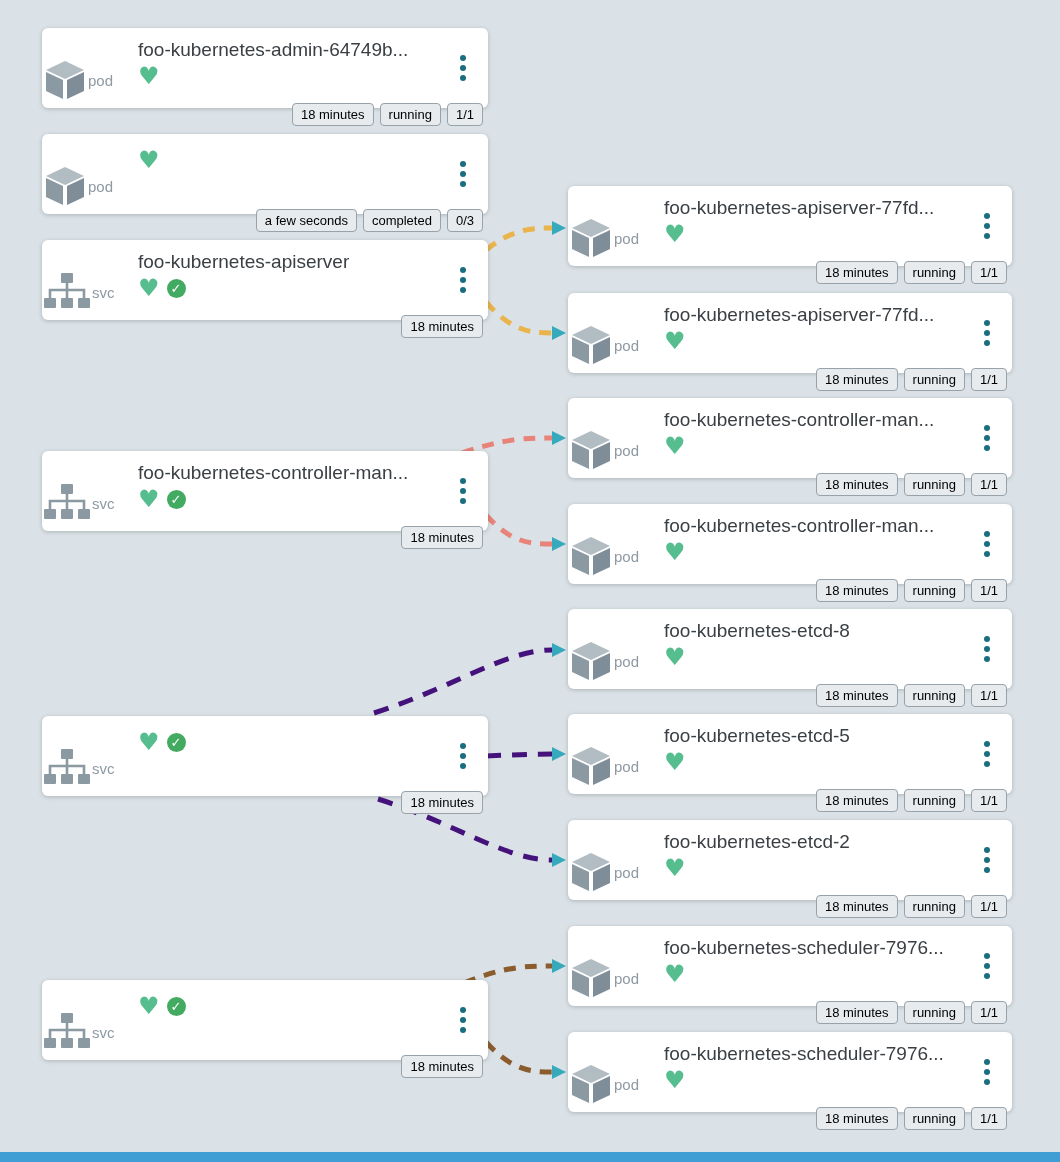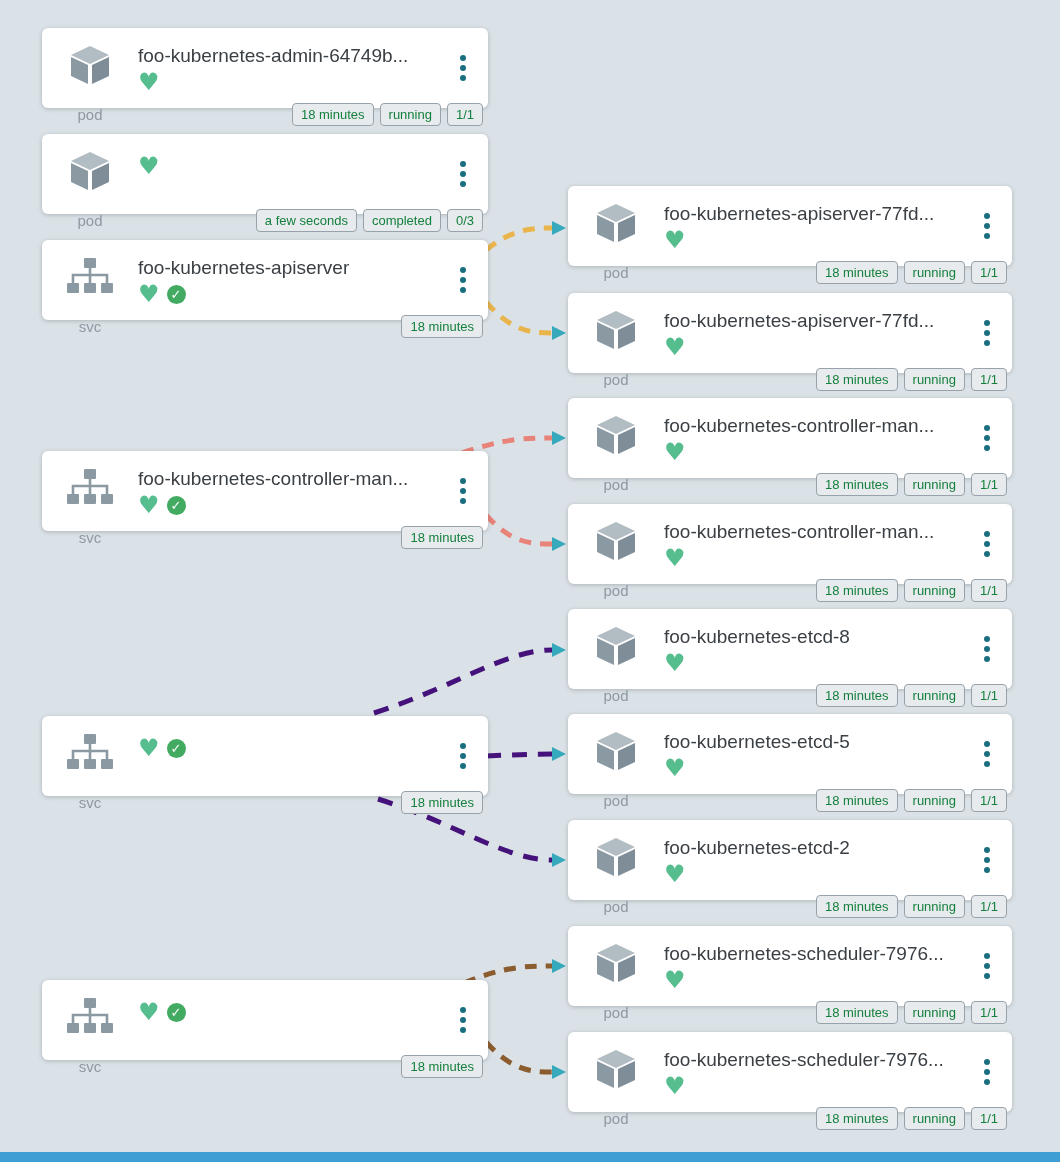--- a/index.html
+++ b/index.html
@@ -1,36 +1,36 @@
 <!DOCTYPE html>
 <html><head>
 <meta charset="utf-8">
 <style>
   html,body{margin:0;padding:0;background:#dbe2e7;font-family:"Liberation Sans",sans-serif;}
   #canvas{position:relative;width:1060px;height:1162px;background:#dbe2e7;overflow:hidden;}
   #edge-layer{position:absolute;left:0;top:0;width:1060px;height:1162px;z-index:0;}
   #nodes{position:absolute;left:0;top:0;width:100%;height:100%;z-index:1;}
   .node{position:absolute;height:80px;background:#ffffff;border-radius:6px;
         box-shadow:0 1px 4px rgba(50,60,70,.28);display:flex;}
-  .icon-col{width:96px;display:flex;flex-direction:column;align-items:center;padding-top:16px;flex:none;gap:19px;}
+  .icon-col{width:96px;display:flex;flex-direction:row;align-items:center;padding-top:24px;flex:none;}
   .kind-icon svg{display:block;}
   .kind-label{margin-top:1px;font-size:15px;color:#8e99a2;line-height:17px;}
-  .body{flex:1;padding-top:17px;min-width:0;}
+  .body{flex:1;padding-top:11px;min-width:0;}
   .title{font-size:19px;color:#3a3f44;white-space:nowrap;overflow:hidden;}
   .health{margin-top:3px;display:flex;align-items:center;gap:7px;height:24px;}
   .heart{color:#56bd8f;font-size:24px;line-height:20px;font-family:"DejaVu Sans",sans-serif;}
   .check{width:19px;height:19px;border-radius:50%;background:#43aa62;color:#fff;font-size:13px;
          font-weight:bold;display:flex;align-items:center;justify-content:center;
          font-family:"DejaVu Sans",sans-serif;}
   .kebab{width:26px;padding-top:27px;display:flex;flex-direction:column;align-items:center;gap:4px;
          margin-right:12px;cursor:pointer;flex:none;}
   .kebab i{width:6px;height:6px;border-radius:50%;background:#1a6e80;display:block;}
   .badges{position:absolute;right:5px;top:75px;display:flex;gap:6px;}
   .badge{background:#e7ebee;border:1px solid #98a2aa;border-radius:4px;padding:2px 8px;
-         font-size:13px;color:#15803d;white-space:nowrap;line-height:17px;}
+         font-size:13px;color:#000000;white-space:nowrap;line-height:17px;}
   #bottom-bar{position:absolute;left:0;right:0;bottom:0;height:10px;z-index:2;}
 </style>
 </head>
 <body>
 
 <div id="canvas" style="background: rgb(219, 226, 231);">
   <svg id="edge-layer" xmlns="http://www.w3.org/2000/svg">
       <path d="M486,250 C512,229 532,228 552,228" stroke="#e9b44c" fill="none" stroke-width="5" stroke-dasharray="12 9"></path>
       <polygon points="552,221 566,228 552,235" fill="#36a9bc"></polygon>
       <path d="M486,302 C512,332 532,333 552,333" stroke="#e9b44c" fill="none" stroke-width="5" stroke-dasharray="12 9"></path>

